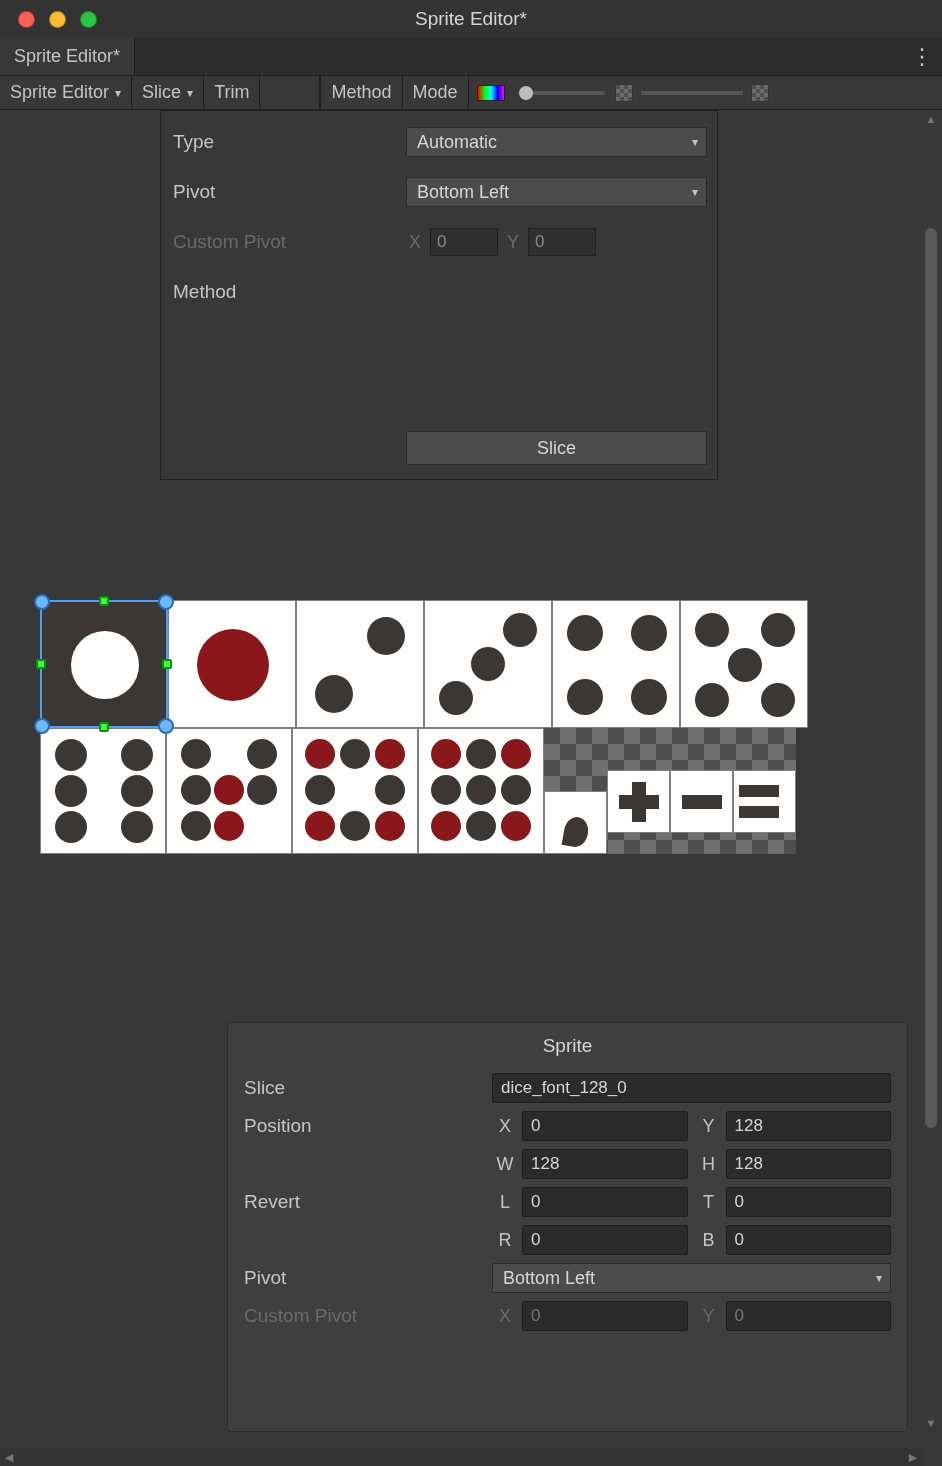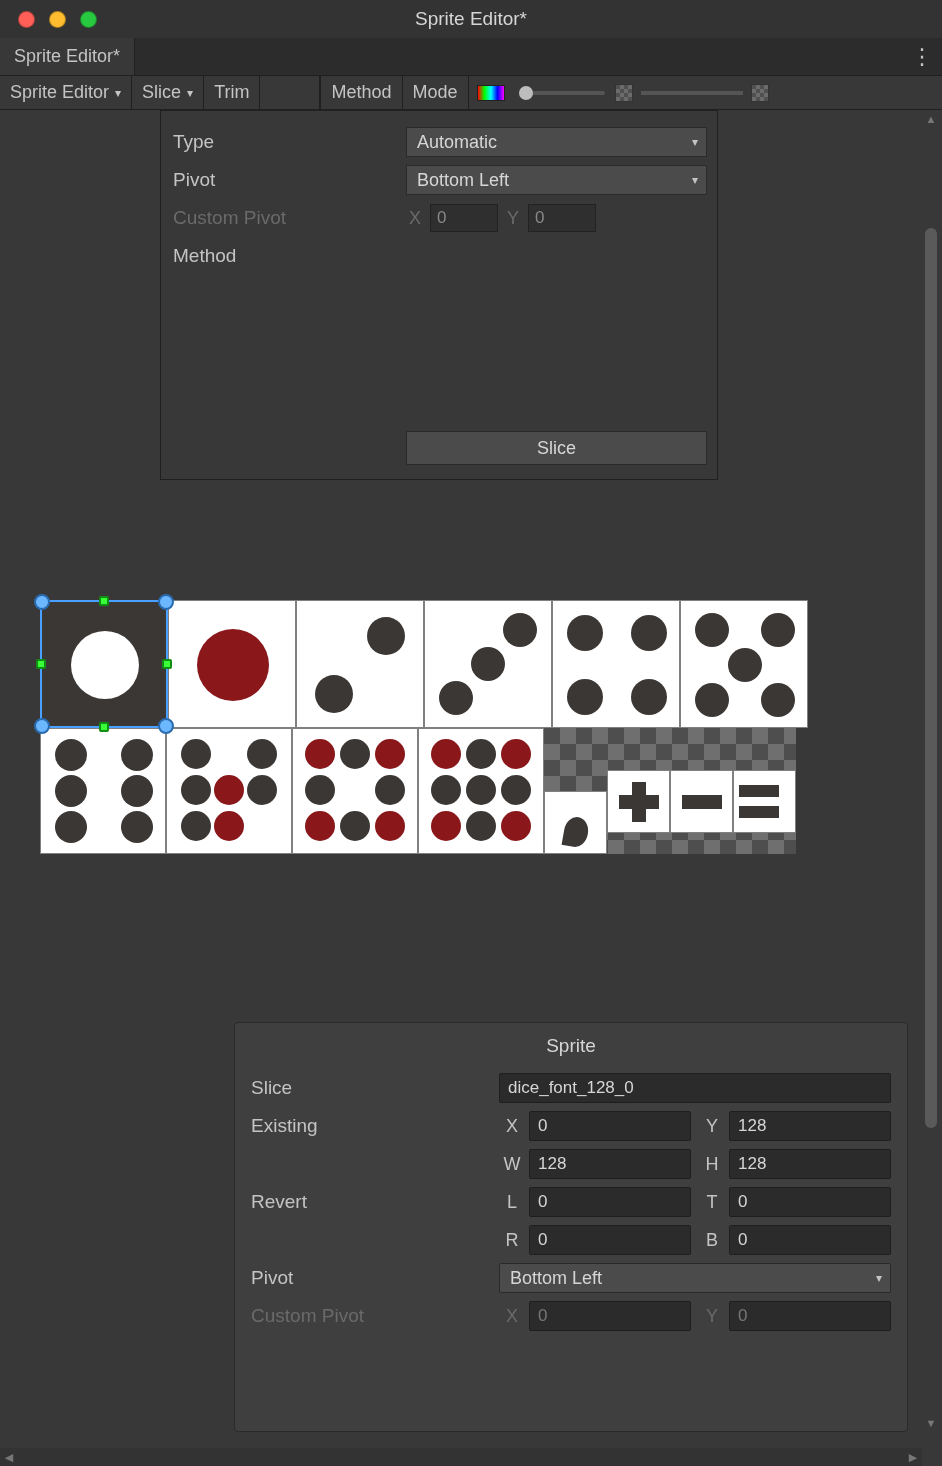--- a/index.html
+++ b/index.html
@@ -30,21 +30,21 @@
 .slider { display:flex; align-items:center; gap:6px; padding:0 6px;}
 .slider .track { width:86px; height:4px; background:#555; border-radius:2px; position:relative;}
 .slider .thumb { width:14px; height:14px; border-radius:50%; background:#bdbdbd; position:absolute; top:-5px; left:0;}
 .mini-icon { width:18px; height:18px; background:#555; border:1px solid #333; align-self:center; margin:0 4px;}
 .mini-icon.checker { background:
   repeating-conic-gradient(#6b6b6b 0 25%, #505050 0 50%) 0 0/8px 8px;}
 .alpha-slider { flex:0 0 110px; display:flex; align-items:center; padding:0 4px; }
 .alpha-slider .track{width:100%; height:4px; background:#555;}
 
 
-.slice-panel { position:absolute; left:160px; top:110px; width:558px; height:370px; background:#383838; border:1px solid #202020; z-index:10; padding:14px 10px; display:flex; flex-direction:column; gap:4px;}
+.slice-panel { position:absolute; left:160px; top:110px; width:558px; height:370px; background:#383838; border:1px solid #202020; z-index:10; padding:14px 10px; display:flex; flex-direction:column; gap:16px;}
 .slice-panel .row { display:flex; align-items:center; height:34px;}
 .slice-panel .row .lbl { flex:0 0 235px; padding-left:2px; font-size:19px;}
 .slice-panel .row .lbl.disabled { color:#6a6a6a;}
 .select { flex:1; background:#4b4b4b; border:1px solid #2a2a2a; height:30px; display:flex; align-items:center; padding:0 10px; color:#d6d6d6; font-size:18px; position:relative;}
 .select::after { content:"▾"; position:absolute; right:8px; font-size:12px; color:#c4c4c4;}
 .xyfield { display:flex; align-items:center; gap:6px; flex:1;}
 .xyfield .mini-lbl { color:#6a6a6a; font-size:18px; width:18px; text-align:center;}
 .numbox { background:#2f2f2f; border:1px solid #222; height:28px; width:68px; color:#888; padding:0 6px; font-size:17px; display:flex; align-items:center;}
 .slice-panel .slice-btn { margin-top:auto; margin-left:235px; height:34px; background:#4b4b4b; border:1px solid #2a2a2a; display:flex; align-items:center; justify-content:center; color:#d6d6d6; font-size:18px;}
 
@@ -78,21 +78,21 @@
 .plus::before, .plus::after { content:""; position:absolute; background:#3b3735;}
 .plus::before { width:40px; height:14px;}
 .plus::after { width:14px; height:40px;}
 .minus::before { content:""; position:absolute; width:40px; height:14px; background:#3b3735;}
 .equals::before, .equals::after { content:""; position:absolute; width:40px; height:12px; background:#3b3735;}
 .equals::before { top:14px; left:5px;}
 .equals::after { bottom:14px; left:5px;}
 .comma { width:24px; height:30px; border-radius:50% 50% 50% 0; background:#3b3735; transform:rotate(10deg); margin-top:18px;}
 
 
-.inspector { position:absolute; bottom:34px; left:234px; right:34px; height:410px; background:#3f3f3f; border:1px solid #2a2a2a; border-radius:4px; padding:12px 16px;}
+.inspector { position:absolute; bottom:34px; left:227px; right:34px; height:410px; background:#3f3f3f; border:1px solid #2a2a2a; border-radius:4px; padding:12px 16px;}
 .inspector .title { text-align:center; font-size:19px; color:#d6d6d6; margin-bottom:14px;}
 .irow { display:flex; align-items:center; height:34px; margin-bottom:4px;}
 .irow .ilbl { flex:0 0 248px; font-size:19px; color:#c4c4c4;}
 .irow .ilbl.disabled { color:#6a6a6a;}
 .irow .field { flex:1; display:flex; gap:8px; align-items:center;}
 .txtin { flex:1; background:#2b2b2b; border:1px solid #1e1e1e; height:30px; color:#d6d6d6; padding:0 8px; font-size:17px; border-radius:2px; display:flex; align-items:center;}
 .pair { display:flex; align-items:center; flex:1; gap:4px;}
 .pair .plbl { width:26px; text-align:center; color:#c4c4c4; font-size:18px;}
 .pair.disabled .plbl { color:#6a6a6a;}
 .select2 { flex:1; background:#4b4b4b; border:1px solid #2a2a2a; height:30px; display:flex; align-items:center; padding:0 10px; color:#d6d6d6; font-size:18px; position:relative; border-radius:2px;}
@@ -276,21 +276,21 @@
 
 <div class="inspector">
   <div class="title">Sprite</div>
   <div class="irow">
     <div class="ilbl">Slice</div>
     <div class="field">
         <div class="txtin">dice_font_128_0</div>
       </div>
   </div>
   <div class="irow">
-    <div class="ilbl">Existing</div>
+    <div class="ilbl">Position</div>
     <div class="field">
       <div class="pair">
           <div class="plbl">X</div>
           <div class="txtin">0</div>
         </div>
       <div class="pair">
           <div class="plbl">Y</div>
           <div class="txtin">128</div>
         </div>
     </div>

